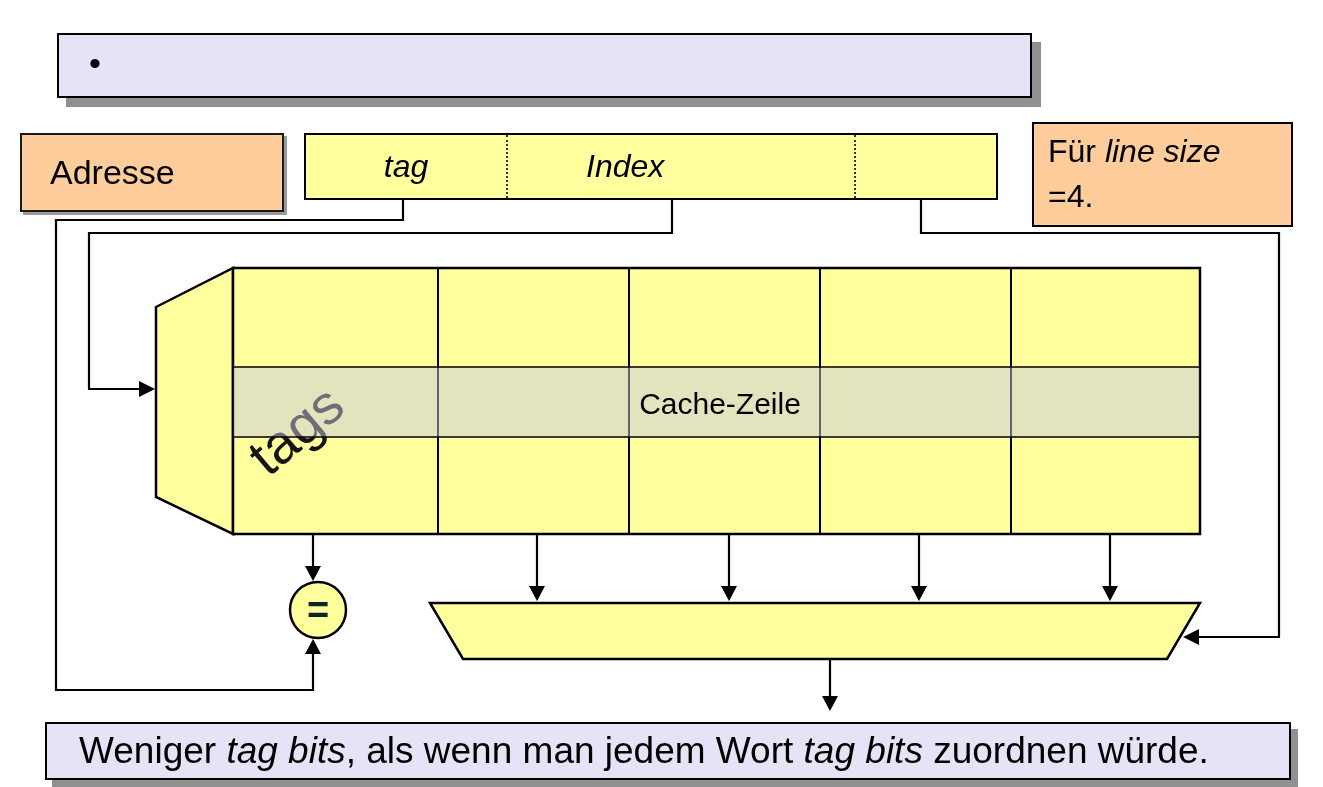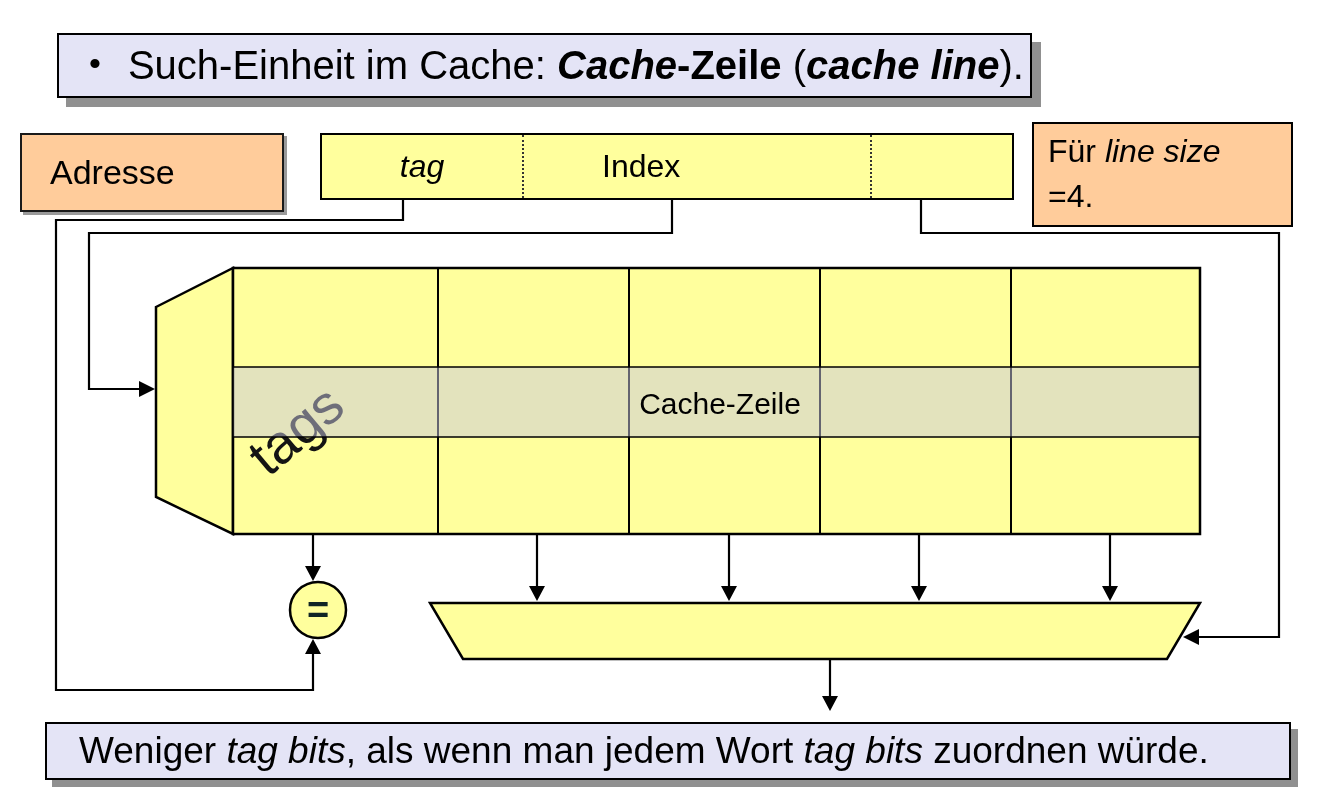--- a/index.html
+++ b/index.html
@@ -29,25 +29,25 @@
     box-shadow:7px 7px 0 var(--shadow);font-size:37px;padding-left:32px;white-space:nowrap;}
 
   
   .orange-box{background:var(--orange);border:2px solid #1a1a1a;}
   .adresse-box{left:20px;top:133px;width:264px;height:79px;display:flex;
     align-items:center;padding-left:28px;font-size:34px;box-shadow:3px 3px 0 #9a9a9a;}
   .fuer-box{left:1032px;top:122px;width:261px;height:105px;border-color:#000;
     padding:5px 14px;font-size:32px;line-height:1.42;}
 
   
-  .address-bar{left:320px;top:133px;width:694px;height:67px;
+  .address-bar{left:304px;top:133px;width:694px;height:67px;
     background:var(--yellow);border:2px solid var(--border);display:flex;}
   .address-bar .seg{display:flex;align-items:center;font-size:32px;box-sizing:border-box;}
   .seg-tag{width:200px;justify-content:center;font-style:italic;}
-  .seg-index{width:348px;border-left:2px dotted #333;padding-left:78px;}
+  .seg-index{width:348px;border-left:2px dotted #333;padding-left:78px;font-style:italic;}
   .seg-offset{width:142px;border-left:2px dotted #333;}
 
   .i{font-style:italic;}
   .b{font-weight:bold;}
   .bi{font-weight:bold;font-style:italic;}
 
   
   svg{position:absolute;left:0;top:0;}
   .shape-yellow{fill:var(--yellow);stroke:var(--border);stroke-width:2.5;}
   .divider{stroke:var(--border);stroke-width:2;}
@@ -106,23 +106,20 @@
     <text class="row-label" x="720" y="414">Cache-Zeile</text>
 
     <polygon class="shape-yellow" points="430,603 1200,603 1167,659 463,659"></polygon>
 
     <circle class="shape-yellow" cx="318" cy="610" r="28"></circle>
     <text class="eq-text" x="318" y="623">=</text>
   </svg>
 
   <div class="abs callout title-box">
     <span class="bullet">•</span>
-    <span>
-      <span>Such-Einheit im Cache: </span><span class="bi">Cache</span><span class="b">-Zeile</span><span> (</span><span class="bi">cache line</span><span>).</span>
-    </span>
   </div>
 
   <div class="abs orange-box adresse-box">
     <span>Adresse</span>
   </div>
 
   <div class="abs address-bar">
     <div class="seg seg-tag">
       <span>tag</span>
     </div>

